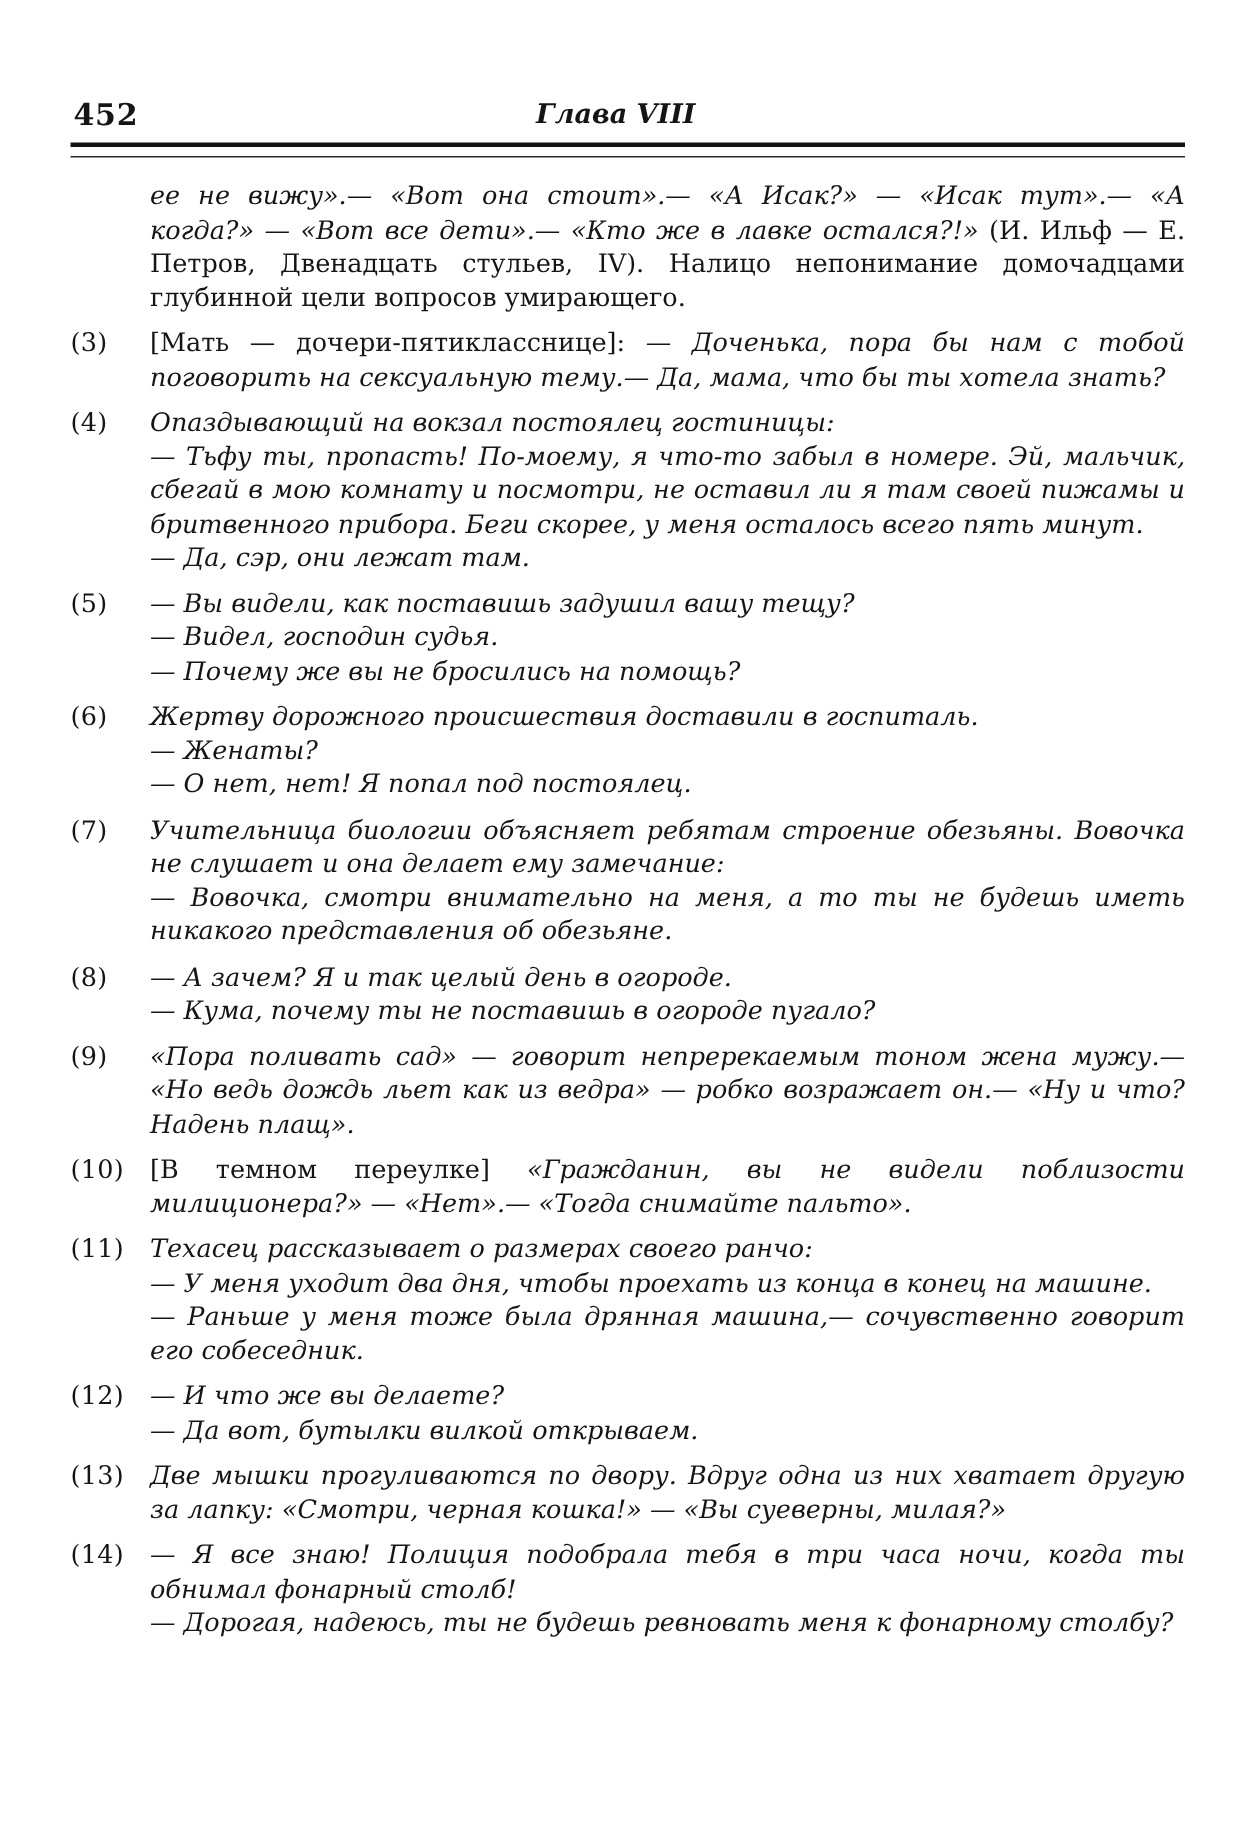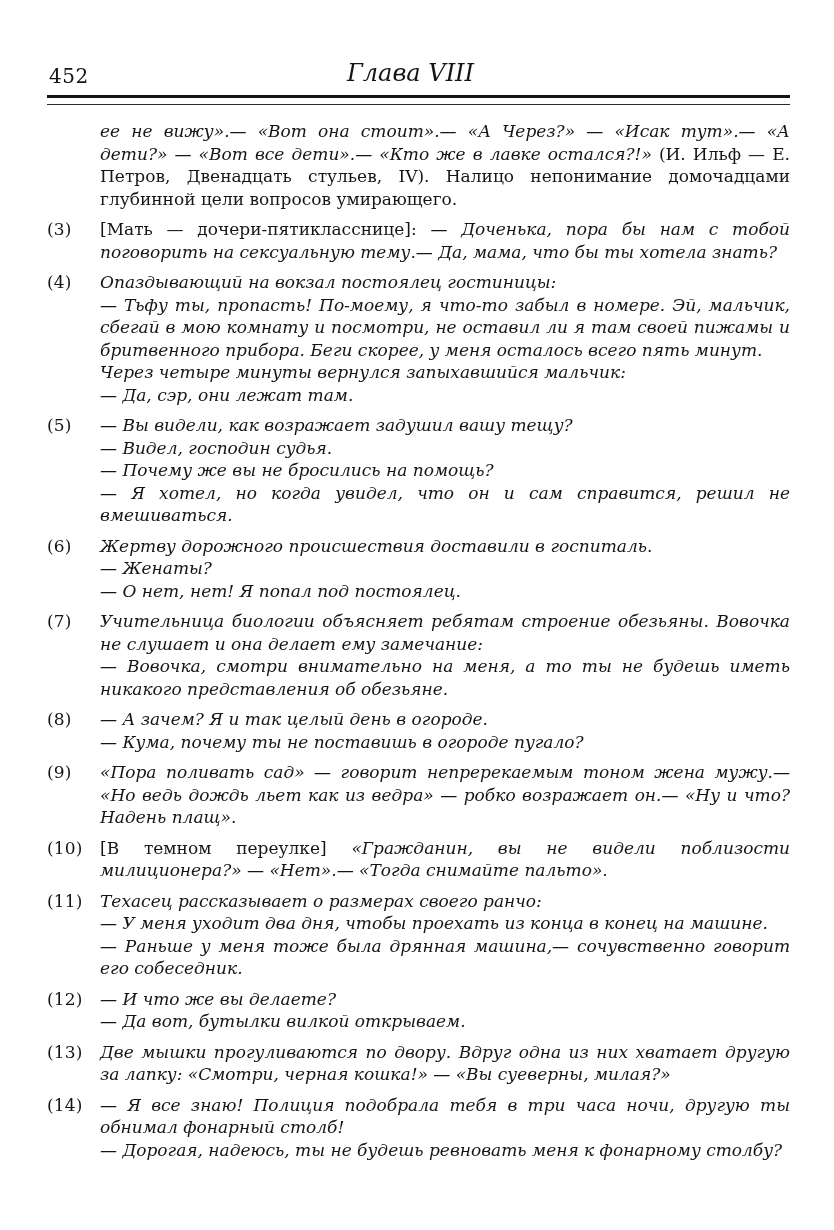--- a/index.html
+++ b/index.html
@@ -16,37 +16,38 @@
     color: #151515;
     box-sizing: border-box;
     padding: 60px 44px 0 47px;
     overflow: hidden;
     font-family: "DejaVu Serif", "Liberation Serif", serif;
   }
   
   .page-header {
     position: relative;
     height: 28px;
+    font-weight: bold;
   }
   .page-num {
     position: absolute;
     left: 2px;
     bottom: 0;
     font-size: 20px;
     letter-spacing: 0.5px;
     font-style: normal;
   }
   .chapter {
     position: absolute;
     left: 0;
     right: 16px;
     bottom: 1px;
     text-align: center;
     font-style: italic;
-    font-size: 24px;
+    font-size: 18px;
   }
   .rule {
     margin-top: 7px;
     height: 6px;
     border-top: 3px solid #141414;
     border-bottom: 1px solid #2a2a2a;
   }
   
   .content {
     margin-top: 15px;
@@ -85,45 +86,43 @@
     <span class="chapter">Глава VIII</span>
   </header>
 
   <div class="rule"></div>
 
   <main class="content">
     <div class="items">
         <div class="item-row">
           <div class="item-num"></div>
           <div class="item-body">
-            <div class="block"><span class="italic">ее не вижу».— «Вот она стоит».— «А Через?» — «Исак тут».— «А дети?» — «Вот все дети».— «Кто же в лавке остался?!» </span><span class="roman">(И. Ильф — Е. Петров, Двенадцать стульев, IV). Налицо непонимание домочадцами глубинной цели вопросов умирающего.</span></div>
+            <div class="block"><span class="italic">ее не вижу».— «Вот она стоит».— «А Исак?» — «Исак тут».— «А когда?» — «Вот все дети».— «Кто же в лавке остался?!» </span><span class="roman">(И. Ильф — Е. Петров, Двенадцать стульев, IV). Налицо непонимание домочадцами глубинной цели вопросов умирающего.</span></div>
           </div>
         </div>
         <div class="item-row">
           <div class="item-num">(3)</div>
           <div class="item-body">
             <div class="block"><span class="roman">[Мать — дочери-пятикласснице]: </span><span class="italic">— Доченька, пора бы нам с тобой поговорить на сексуальную тему.— Да, мама, что бы ты хотела знать?</span></div>
           </div>
         </div>
         <div class="item-row">
           <div class="item-num">(4)</div>
           <div class="item-body">
             <div class="block"><span class="italic">Опаздывающий на вокзал постоялец гостиницы:</span></div>
             <div class="block"><span class="italic">— Тьфу ты, пропасть! По-моему, я что-то забыл в номере. Эй, мальчик, сбегай в мою комнату и посмотри, не оставил ли я там своей пижамы и бритвенного прибора. Беги скорее, у меня осталось всего пять минут.</span></div>
-            <div class="block"><span class="italic">Через четыре минуты вернулся запыхавшийся мальчик:</span></div>
             <div class="block"><span class="italic">— Да, сэр, они лежат там.</span></div>
           </div>
         </div>
         <div class="item-row">
           <div class="item-num">(5)</div>
           <div class="item-body">
-            <div class="block"><span class="italic">— Вы видели, как возражает задушил вашу тещу?</span></div>
+            <div class="block"><span class="italic">— Вы видели, как поставишь задушил вашу тещу?</span></div>
             <div class="block"><span class="italic">— Видел, господин судья.</span></div>
             <div class="block"><span class="italic">— Почему же вы не бросились на помощь?</span></div>
-            <div class="block"><span class="italic">— Я хотел, но когда увидел, что он и сам справится, решил не вмешиваться.</span></div>
           </div>
         </div>
         <div class="item-row">
           <div class="item-num">(6)</div>
           <div class="item-body">
             <div class="block"><span class="italic">Жертву дорожного происшествия доставили в госпиталь.</span></div>
             <div class="block"><span class="italic">— Женаты?</span></div>
             <div class="block"><span class="italic">— О нет, нет! Я попал под постоялец.</span></div>
           </div>
         </div>
@@ -170,21 +169,21 @@
         </div>
         <div class="item-row">
           <div class="item-num">(13)</div>
           <div class="item-body">
             <div class="block"><span class="italic">Две мышки прогуливаются по двору. Вдруг одна из них хватает другую за лапку: «Смотри, черная кошка!» — «Вы суеверны, милая?»</span></div>
           </div>
         </div>
         <div class="item-row">
           <div class="item-num">(14)</div>
           <div class="item-body">
-            <div class="block"><span class="italic">— Я все знаю! Полиция подобрала тебя в три часа ночи, другую ты обнимал фонарный столб!</span></div>
+            <div class="block"><span class="italic">— Я все знаю! Полиция подобрала тебя в три часа ночи, когда ты обнимал фонарный столб!</span></div>
             <div class="block"><span class="italic">— Дорогая, надеюсь, ты не будешь ревновать меня к фонарному столбу?</span></div>
           </div>
         </div>
       </div>
 
   </main>
 
 </div>
 
 </body></html>

